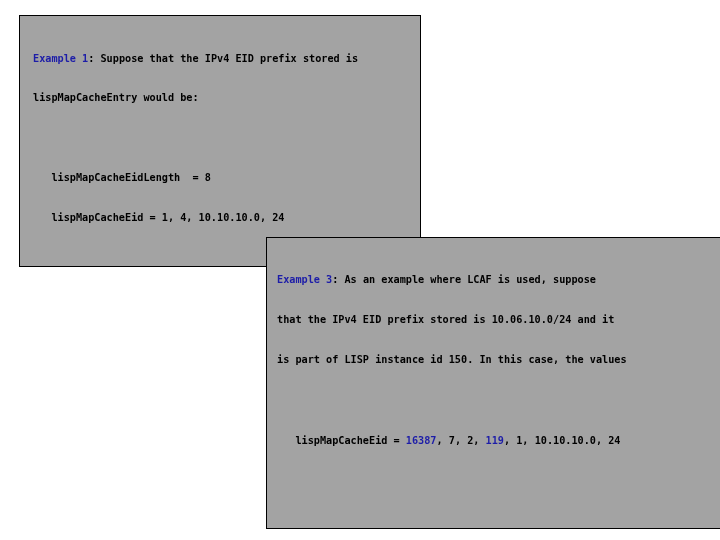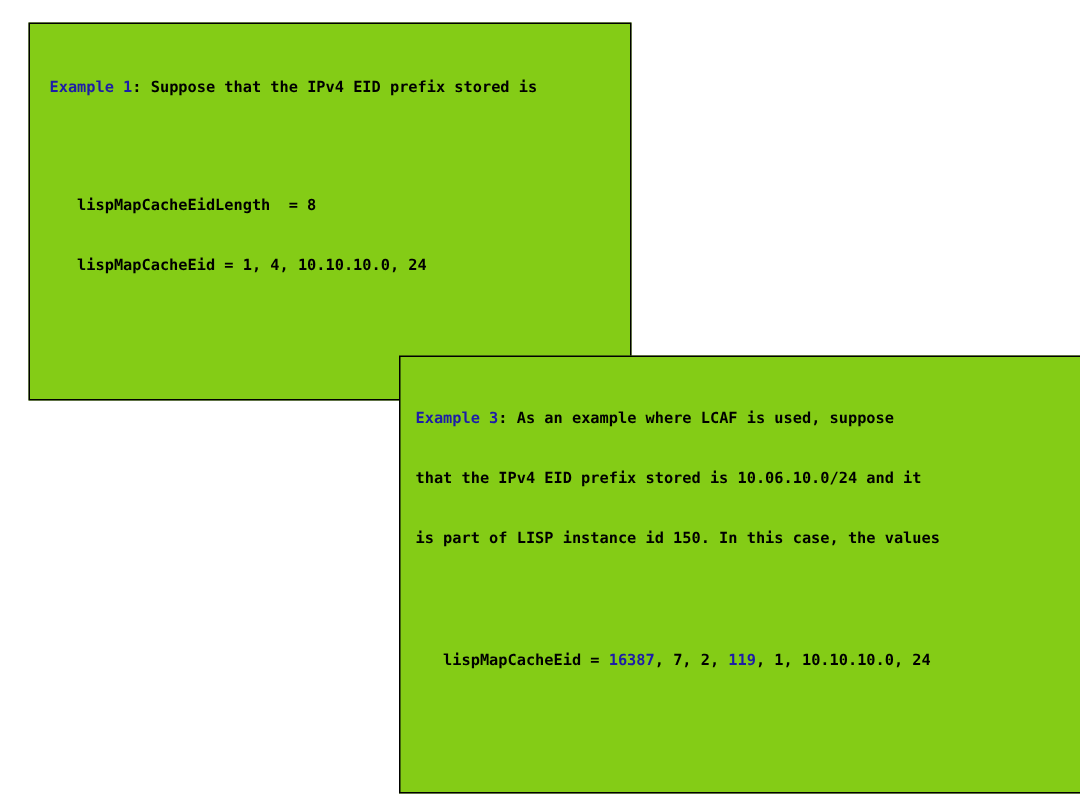--- a/index.html
+++ b/index.html
@@ -49,21 +49,21 @@
     top: 518px;
     font-size: 9px;
     color: #c9c9c9;
     letter-spacing: 0.3px;
     white-space: nowrap;
   }
 
   
   .textbox {
     position: absolute;
-    background: #84cc16;
+    background: #a3a3a3;
     border: 1px solid #000000;
     box-sizing: border-box;
     overflow: hidden;
   }
 
   #box-example1 {
     left: 19px;
     top: 15px;
     width: 402px;
     height: 252px;
@@ -115,20 +115,21 @@
 
 <div class="slide">
 
   <div class="footer-left">LISP MIB</div>
   <div class="footer-center">IETF 84 - Vancouver, 2012</div>
   <div class="footer-right">Page 6</div>
 
   <div class="textbox" id="box-example1">
     <div class="mono">
       <div class="pline"><span class="blue">Example</span><span class="blue"> </span><span class="blue">1</span><span>: Suppose that the IPv4 EID prefix stored is</span></div>
+      <div class="pline">lispMapCacheEntry would be:</div>
       <div class="blank"></div>
       <div class="pline">   lispMapCacheEidLength  = 8</div>
       <div class="pline">   lispMapCacheEid = 1, 4, 10.10.10.0, 24</div>
       
       
       
       
       
       
       

